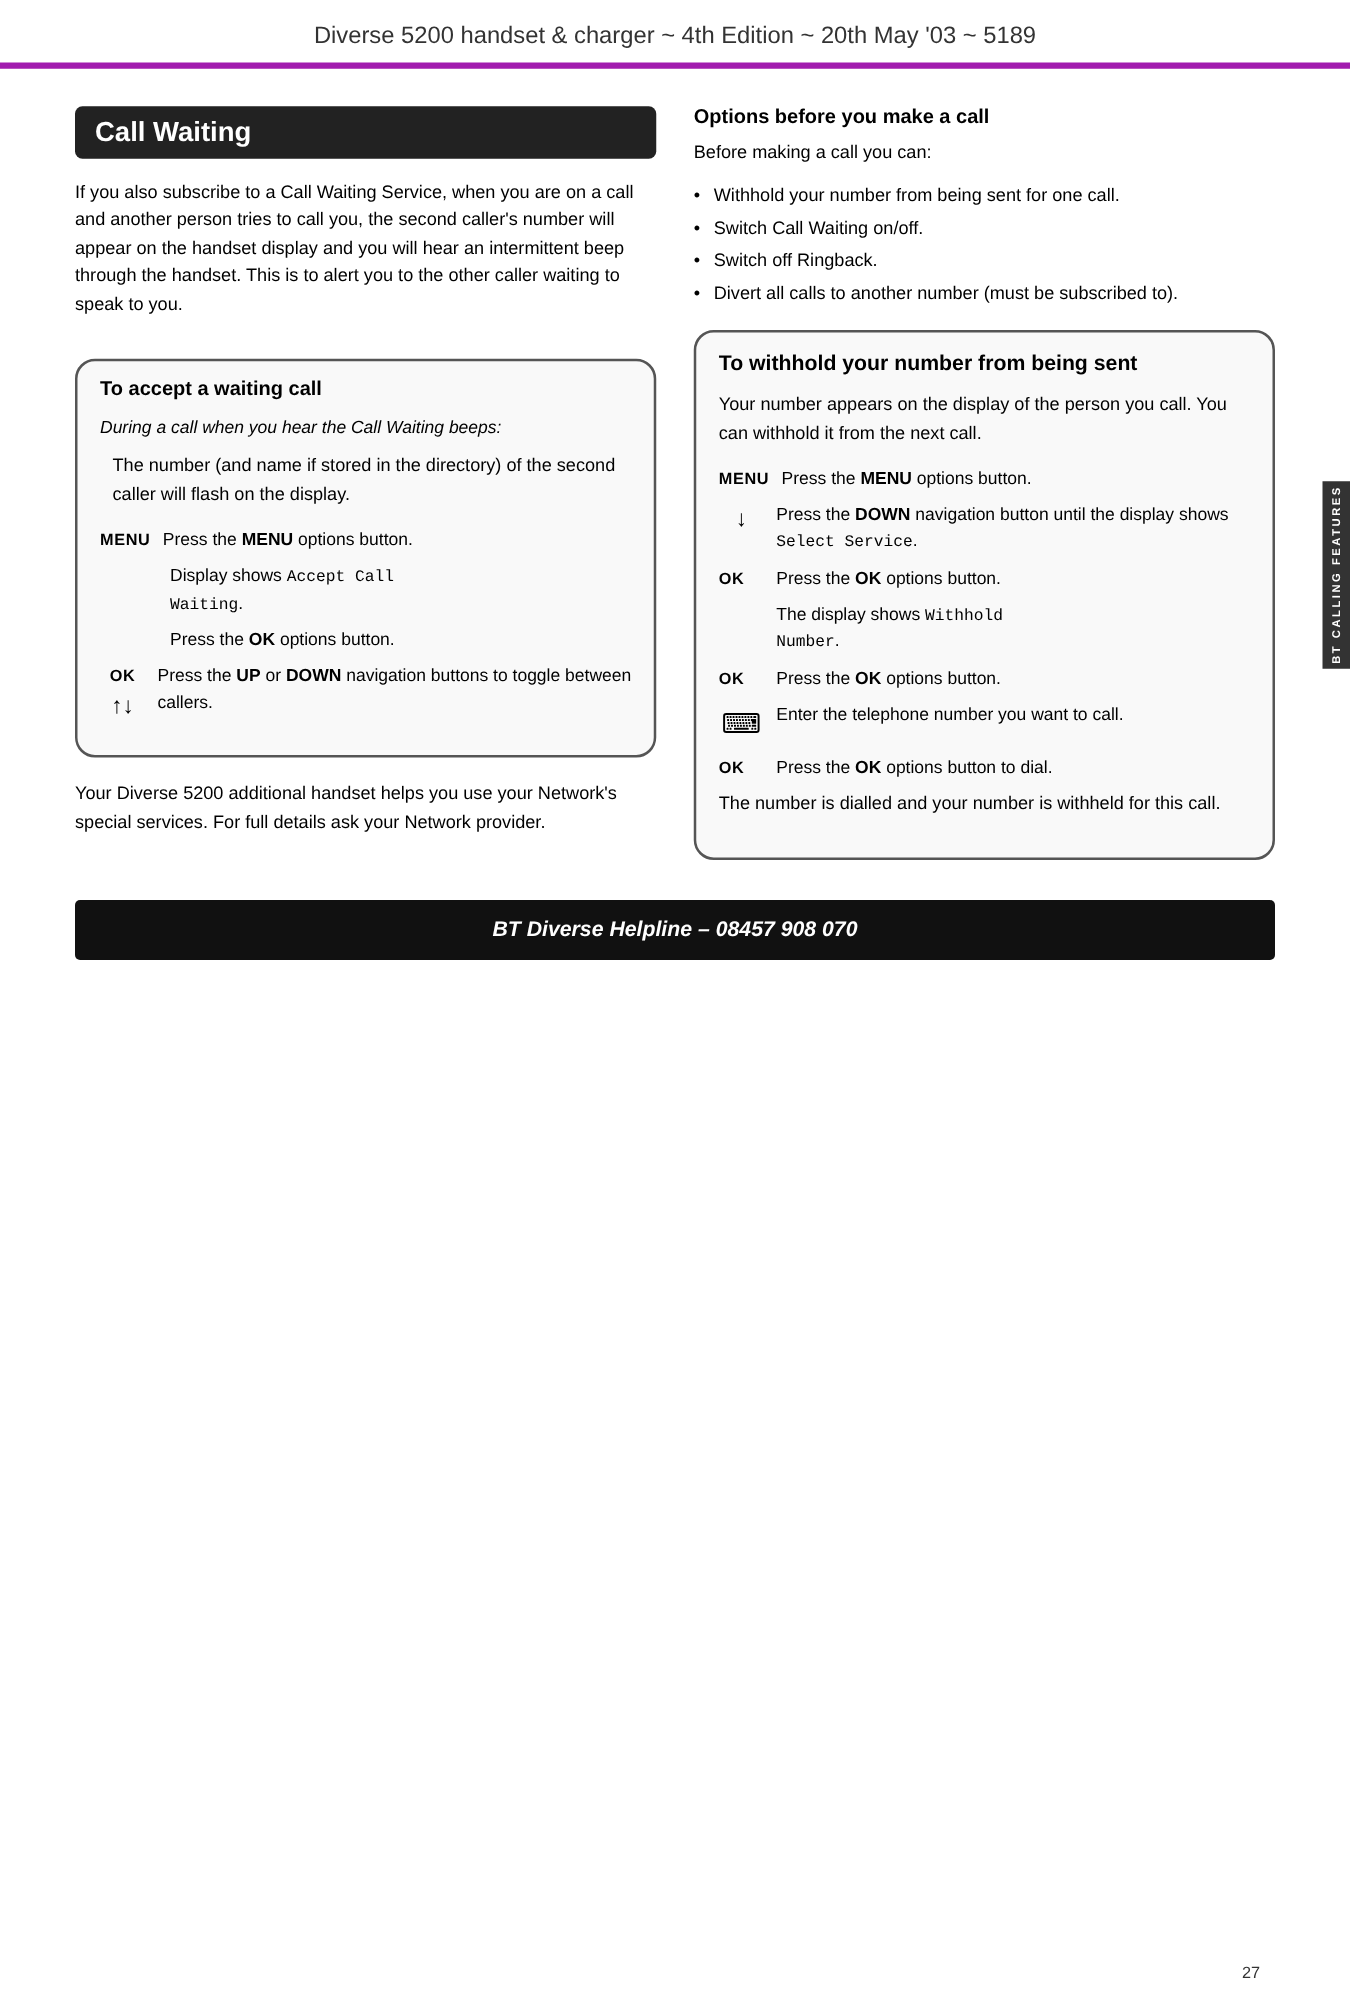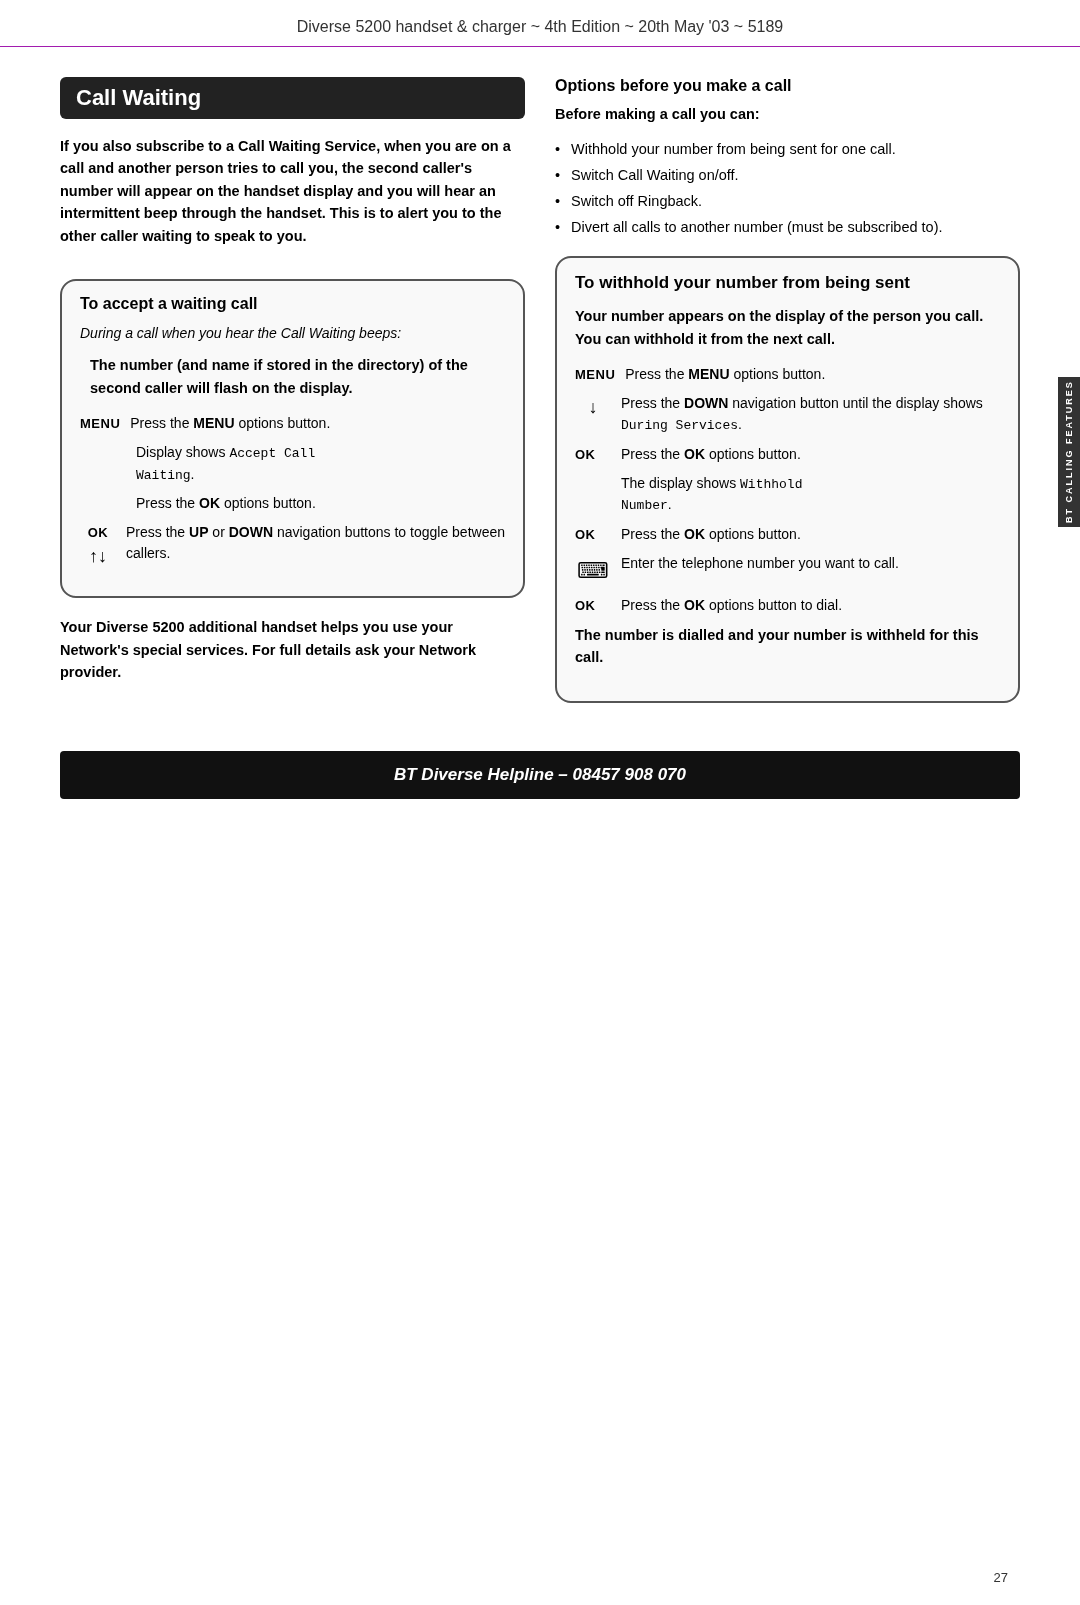--- a/index.html
+++ b/index.html
@@ -18,24 +18,24 @@
       width: 1080px;
       min-height: 1605px;
       background: #fff;
       padding: 0;
       position: relative;
     }
 
     
     .page-header {
       text-align: center;
-      font-size: 16px;
+      font-size: 19px;
       color: #333;
       padding: 18px 0 10px;
-      border-bottom: 1px solid #a21caf;
+      border-bottom: 5px solid #a21caf;
     }
 
     
     .main-content {
       display: flex;
       flex-direction: row;
       padding: 30px 60px 0 60px;
       gap: 30px;
     }
 
@@ -61,21 +61,20 @@
       border-radius: 6px;
       margin-bottom: 16px;
       display: inline-block;
       width: 100%;
     }
 
     .body-text {
       font-size: 14.5px;
       line-height: 1.55;
       margin-bottom: 14px;
-      font-weight: bold;
     }
 
     
     .rounded-box {
       border: 2px solid #555;
       border-radius: 16px;
       padding: 14px 18px 18px 18px;
       margin-bottom: 18px;
       position: relative;
       background: #f9f9f9;
@@ -182,21 +181,21 @@
 
     
     .bottom-bar {
       background: #111;
       color: #fff;
       text-align: center;
       font-size: 17px;
       font-style: italic;
       font-weight: bold;
       padding: 14px 1px;
-      margin: 30px 60px 0 60px;
+      margin: 14px 60px 0 60px;
       border-radius: 4px;
     }
 
     
     .page-number {
       position: absolute;
       bottom: 20px;
       right: 72px;
       font-size: 13px;
       color: #333;
@@ -294,21 +293,21 @@
 
         <p class="body-text">Your number appears on the display of the person you call. You can withhold it from the next call.</p>
 
         <div class="instr-row">
           <span class="instr-label">MENU</span>
           <span class="instr-text">Press the <strong>MENU</strong> options button.</span>
         </div>
 
         <div class="instr-row">
           <span class="instr-icon down-arrow">↓</span>
-          <span class="instr-text">Press the <strong>DOWN</strong> navigation button until the display shows <span class="mono">During Services</span>.</span>
+          <span class="instr-text">Press the <strong>DOWN</strong> navigation button until the display shows <span class="mono">Select Service</span>.</span>
         </div>
 
         <div class="instr-row">
           <span class="instr-label">OK</span>
           <span class="instr-text">Press the <strong>OK</strong> options button.</span>
         </div>
 
         <div class="instr-row">
           <span class="instr-label"></span>
           <span class="instr-text">The display shows <span class="mono">Withhold<br>Number</span>.</span>

